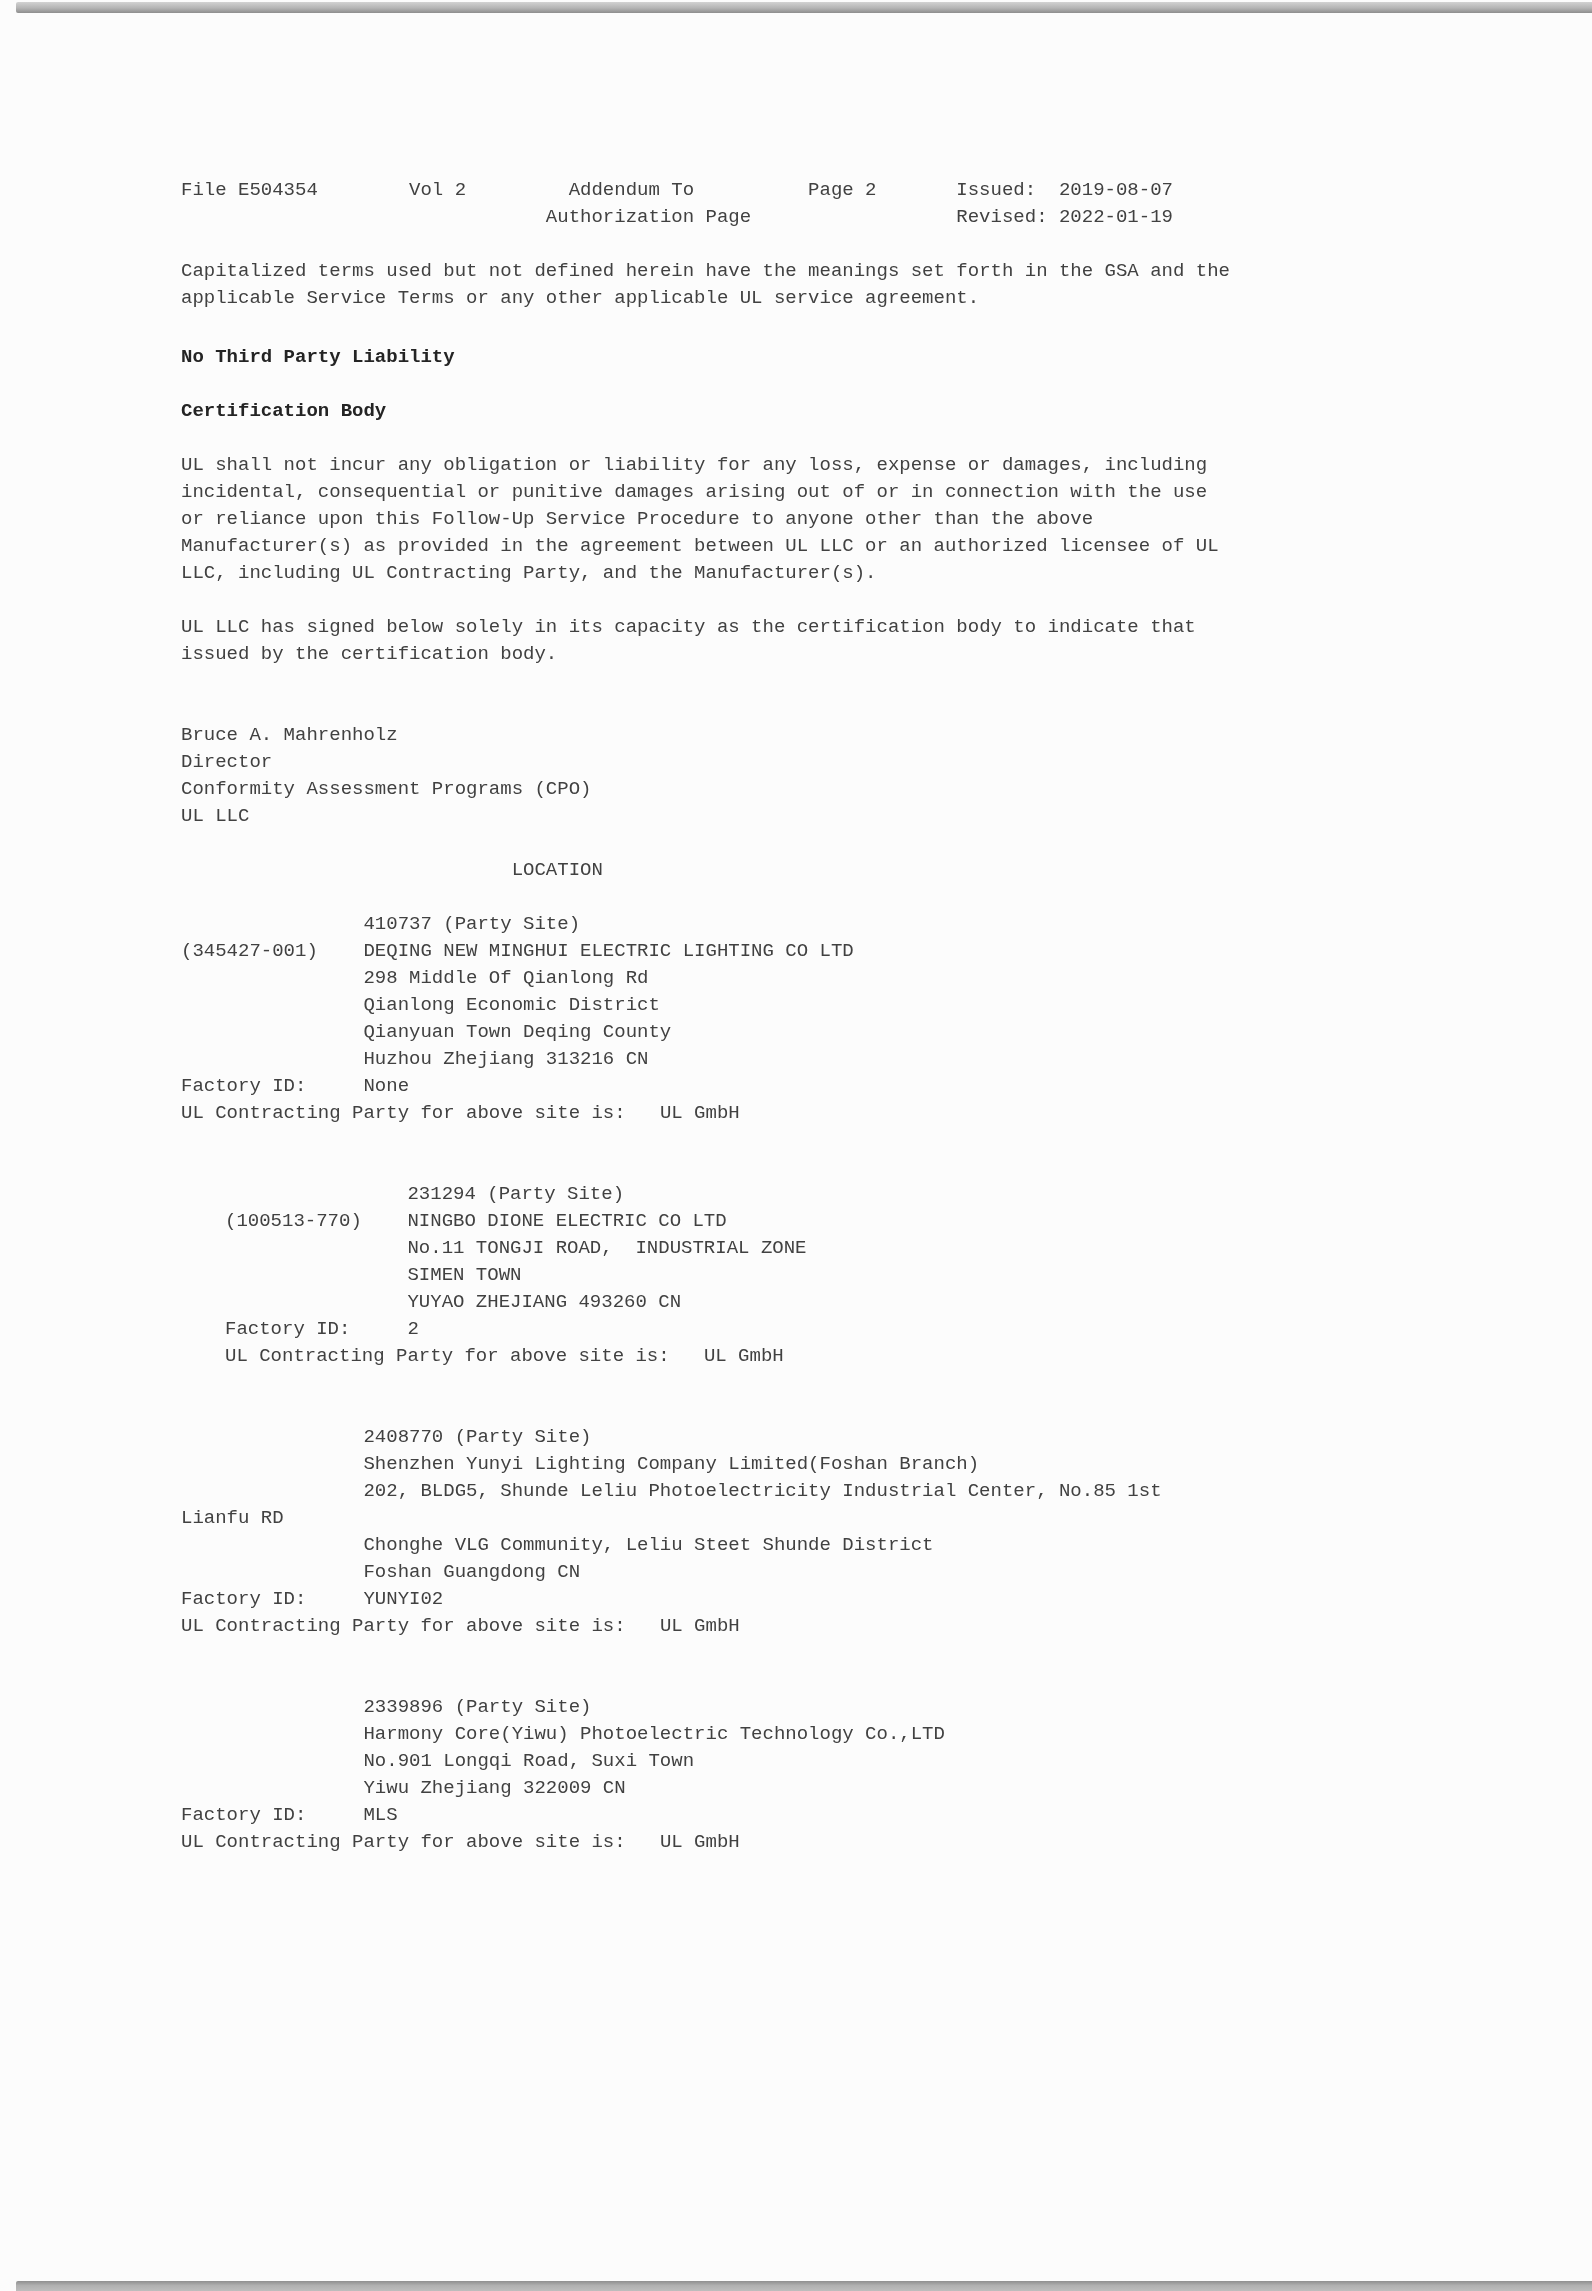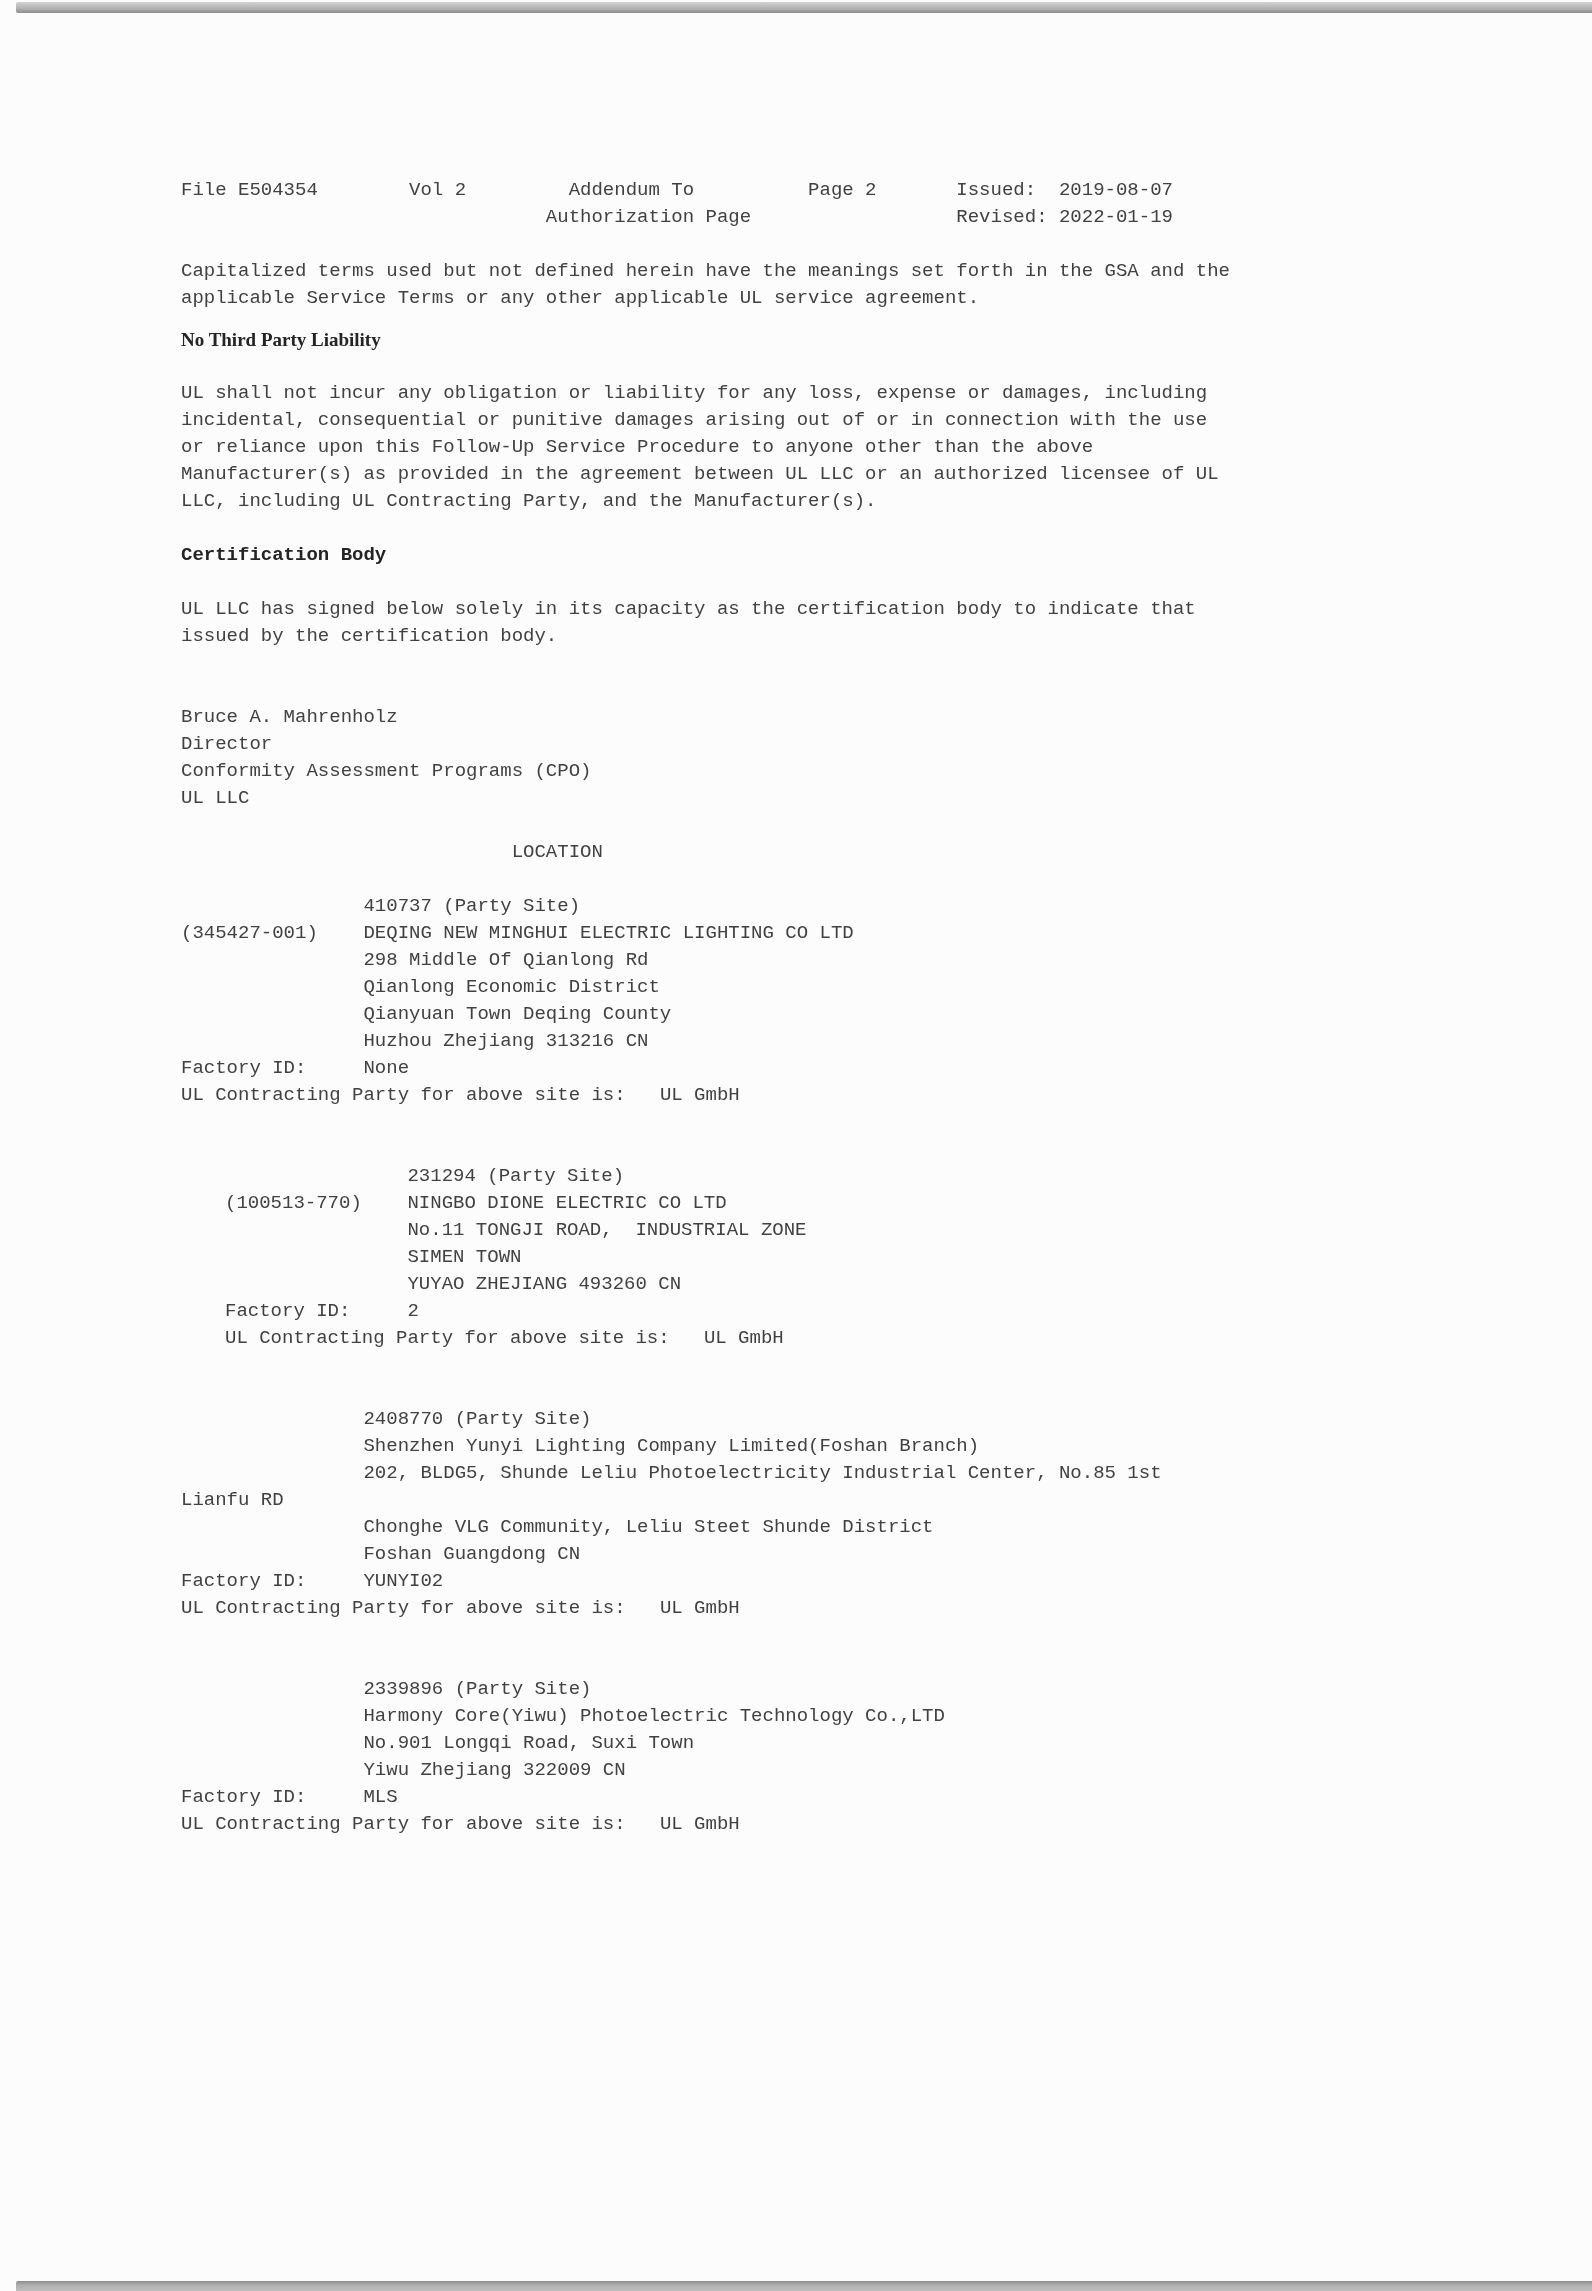--- a/index.html
+++ b/index.html
@@ -59,32 +59,32 @@
 <div class="edge-bar top"></div>
 <div class="doc-body">
     <div style="margin-top: 0px;">
       <div class="line"><span style="display: inline-block; width: 20ch; vertical-align: top;">File E504354</span><span style="display: inline-block; width: 14ch; vertical-align: top;">Vol 2</span><span style="display: inline-block; width: 21ch; vertical-align: top;">Addendum To</span><span style="display: inline-block; width: 13ch; vertical-align: top;">Page 2</span><span style="display: inline-block; width: 9ch; vertical-align: top;">Issued:</span><span>2019-08-07</span></div>
       <div class="line"><span style="display: inline-block; width: 32ch; vertical-align: top;"></span><span style="display: inline-block; width: 36ch; vertical-align: top;">Authorization Page</span><span style="display: inline-block; width: 9ch; vertical-align: top;">Revised:</span><span>2022-01-19</span></div>
     </div>
     <div style="margin-top: 27px;">
       <div class="line"><span>Capitalized terms used but not defined herein have the meanings set forth in the GSA and the</span></div>
       <div class="line"><span>applicable Service Terms or any other applicable UL service agreement.</span></div>
     </div>
-    <div style="margin-top: 14px; font-family: Liberation Serif, serif;">
+    <div style="margin-top: 32px;">
       <div class="line bold"><span>No Third Party Liability</span></div>
+    </div>
+    <div style="margin-top: 27px;">
+      <div class="line bold"><span>Certification Body</span></div>
     </div>
     <div style="margin-top: 27px;">
       <div class="line"><span>UL shall not incur any obligation or liability for any loss, expense or damages, including</span></div>
       <div class="line"><span>incidental, consequential or punitive damages arising out of or in connection with the use</span></div>
       <div class="line"><span>or reliance upon this Follow-Up Service Procedure to anyone other than the above</span></div>
       <div class="line"><span>Manufacturer(s) as provided in the agreement between UL LLC or an authorized licensee of UL</span></div>
       <div class="line"><span>LLC, including UL Contracting Party, and the Manufacturer(s).</span></div>
-    </div>
-    <div style="margin-top: 27px;">
-      <div class="line bold"><span>Certification Body</span></div>
     </div>
     <div style="margin-top: 27px;">
       <div class="line"><span>UL LLC has signed below solely in its capacity as the certification body to indicate that</span></div>
       <div class="line"><span>issued by the certification body.</span></div>
     </div>
     <div style="margin-top: 54px;">
       <div class="line"><span>Bruce A. Mahrenholz</span></div>
       <div class="line"><span>Director</span></div>
       <div class="line"><span>Conformity Assessment Programs (CPO)</span></div>
       <div class="line"><span>UL LLC</span></div>

